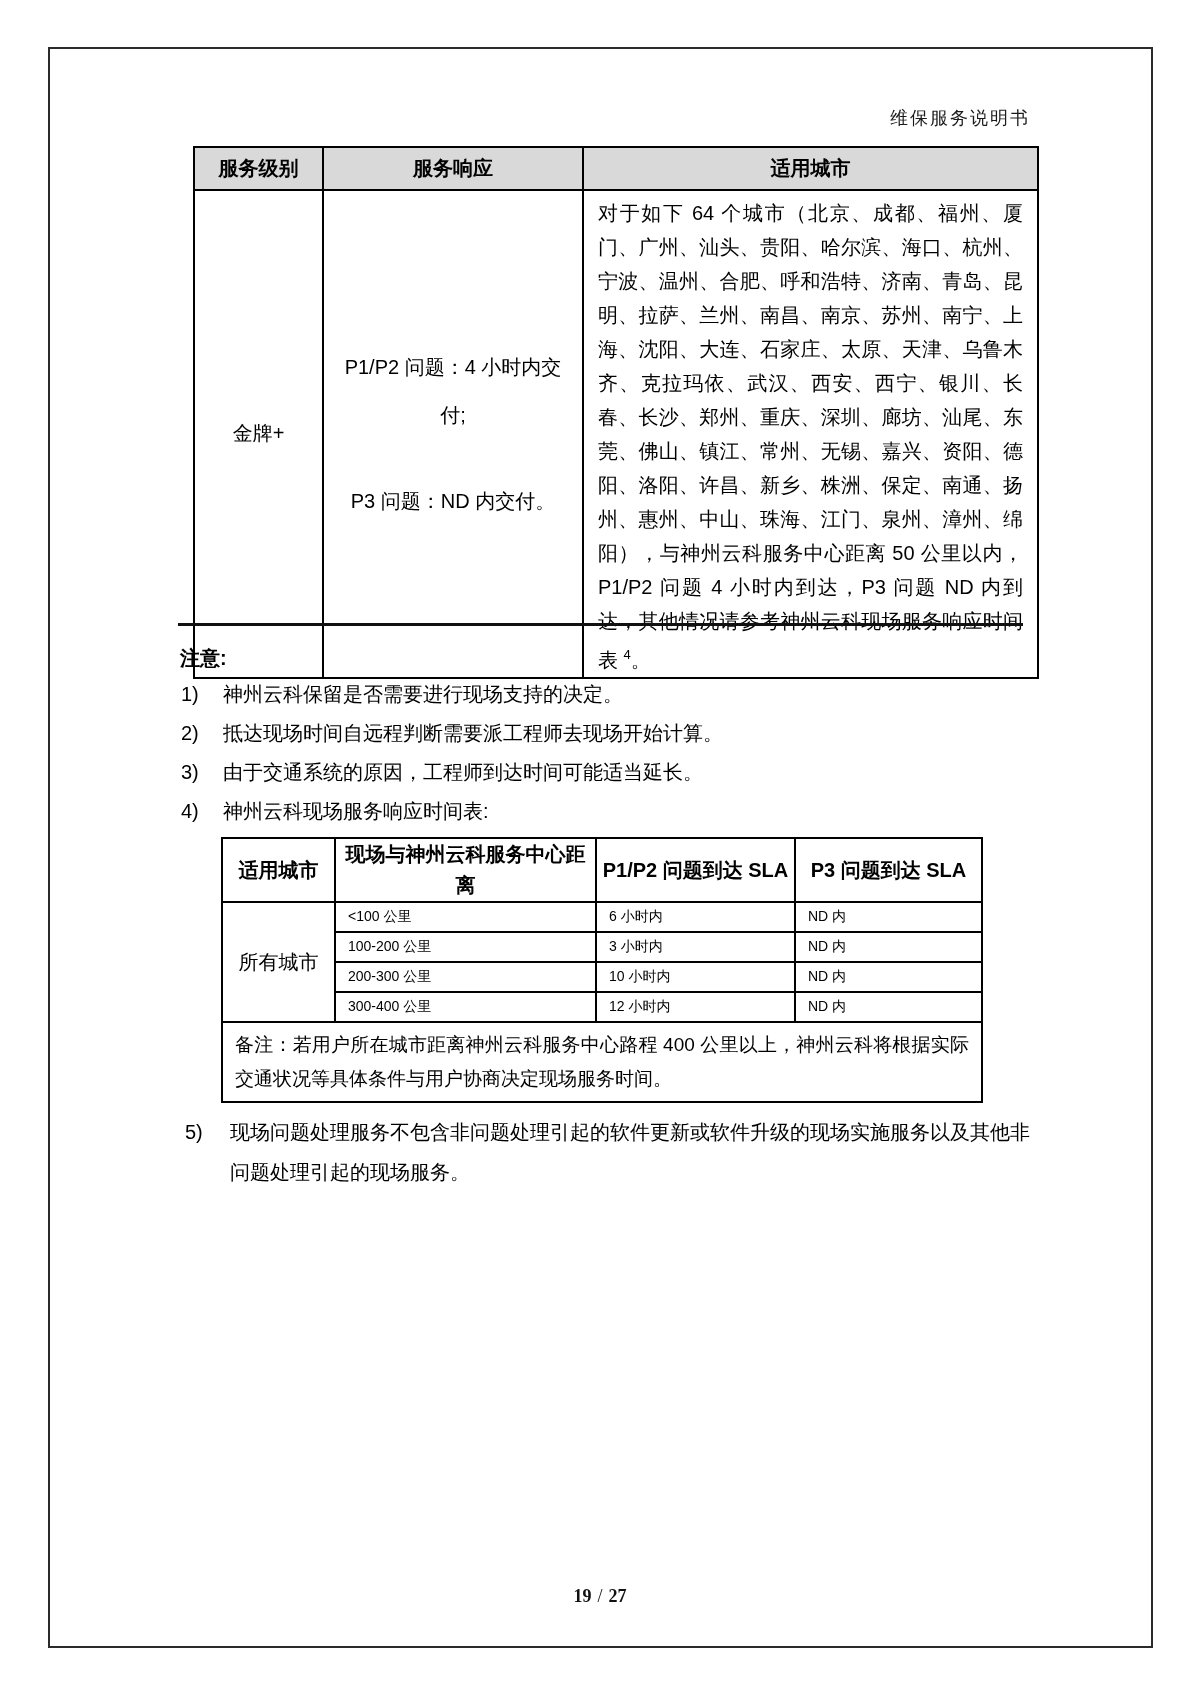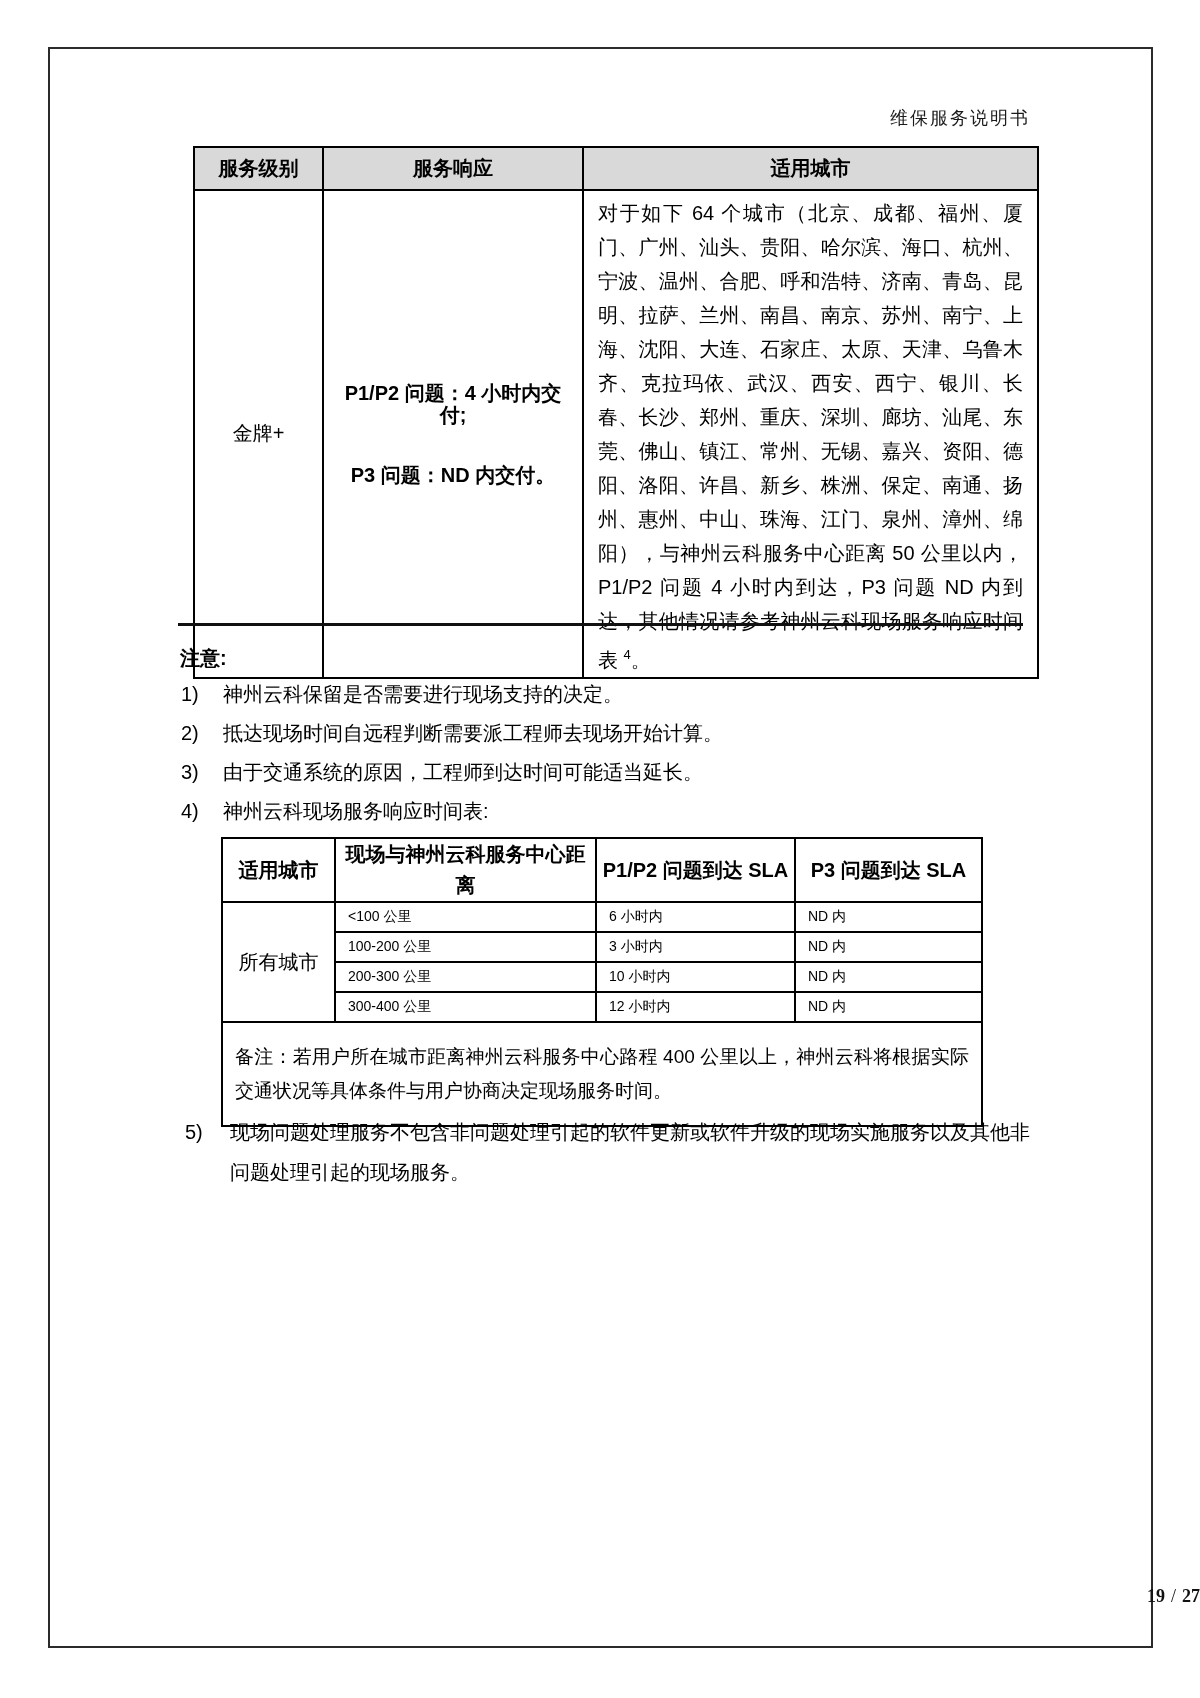--- a/index.html
+++ b/index.html
@@ -22,21 +22,21 @@
   table { border-collapse:collapse; table-layout:fixed; }
   .t1 { position:absolute; left:193px; top:146px; width:844px;border-radius:25px; }
   .t1 th, .t1 td { border:2px solid #000; }
   .t1 th {
     background:#d9d9d9; height:41px; font-size:20px; font-weight:bold;
     text-align:center; padding:0;
   }
   .t1 td { vertical-align:middle; }
   .c-level { text-align:center; font-size:20px; height:407px; }
   .c-resp  { text-align:center; font-size:20px; padding:0 8px; }
-  .resp-p  { line-height:22px;font-weight:bold; }
+  .resp-p  { line-height:48px; }
   .resp-gap { margin-top:38px; }
   .c-cities {
     vertical-align:top; font-size:20px; line-height:34px;
     padding:5px 14px 0 14px; text-align:justify;
   }
   .c-cities sup { font-size:13px; }
 
   
   .rule { position:absolute; left:178px; top:623px; width:845px; height:3px; background:#111; }
 
@@ -50,31 +50,31 @@
   
   .t2 { position:absolute; left:221px; top:837px; width:760px; }
   .t2 th, .t2 td { border:2px solid #000; }
   .t2 th {
     height:62px; font-size:20px; font-weight:bold; text-align:center;
     line-height:31px; padding:0 4px; background:#fff;
   }
   .t2 td.data { height:28px; font-size:14px; padding:0 8px 0 12px; vertical-align:middle; }
   .t2 td.scope { text-align:center; font-size:20px; vertical-align:middle; }
   .t2 td.remark {
-    font-size:19px; line-height:34px; padding:17px 12px; text-align:justify;
+    font-size:19px; line-height:34px; padding:5px 12px; text-align:justify;
   }
 
   
   .item5 { position:absolute; left:185px; top:1112px; width:852px; display:flex; font-size:20px; line-height:40px; }
   .item5 .note-num { flex:0 0 45px; }
   .closing { position:absolute; left:178px; top:1196px; font-size:20px; }
 
   
   .footer {
-    position:absolute; left:0; top:1586px; width:1200px; text-align:right;
+    position:absolute; left:0; top:1586px; width:1200px; text-align:center;
     font-family:"Liberation Serif","DejaVu Serif",serif;
     font-size:18px; font-weight:bold; color:#111;
   }
   .footer .sep { font-weight:normal; margin:0 6px; }
 </style>
 </head>
 <body>
 
 <div class="page">
 

